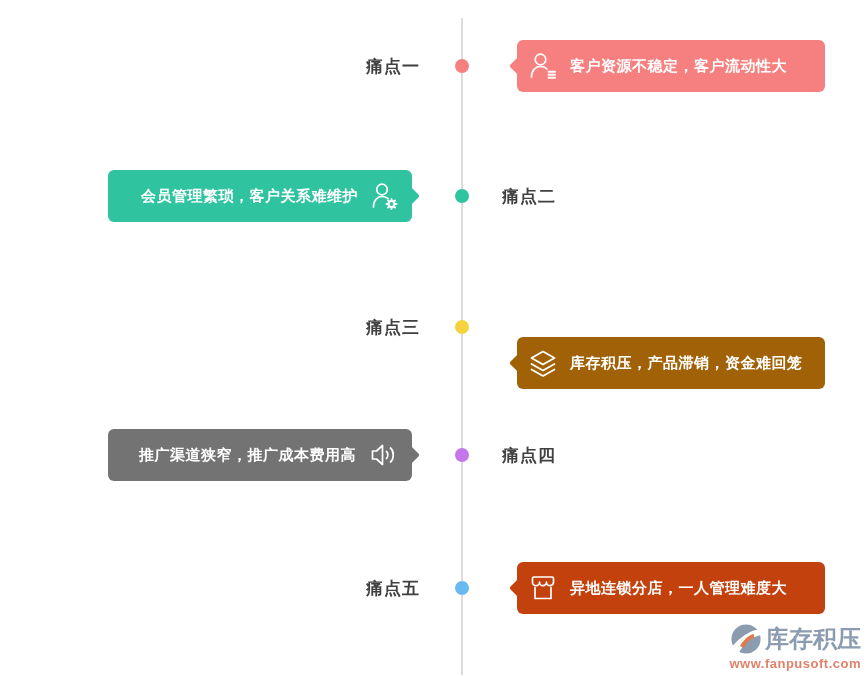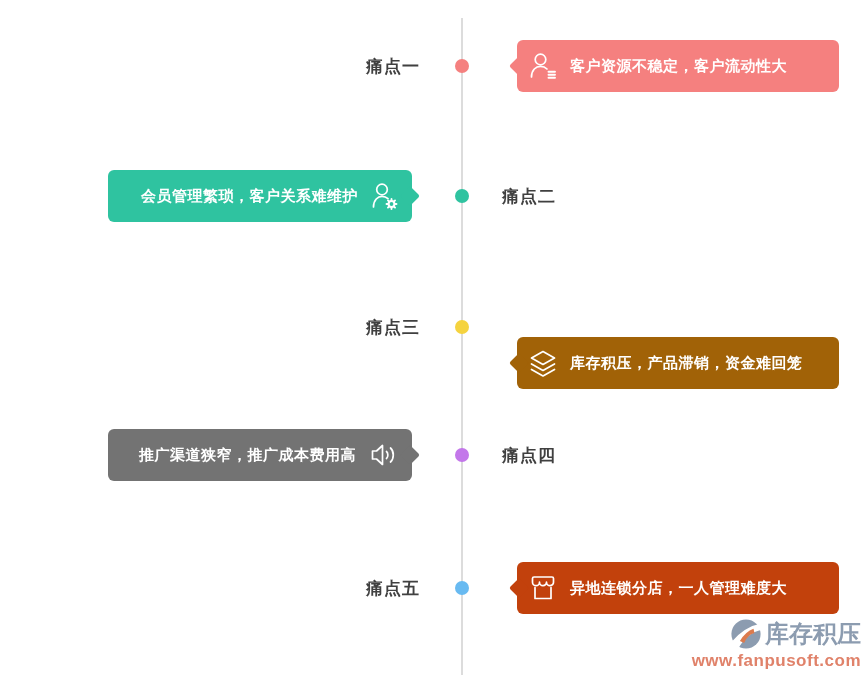--- a/index.html
+++ b/index.html
@@ -7,31 +7,31 @@
   .page{position:relative;width:867px;height:676px;background:#ffffff;overflow:hidden;margin:0 auto;}
   .vline{position:absolute;left:461px;top:18px;width:2px;height:657px;background:#DCDCDC;}
   .item{position:absolute;left:0;right:0;height:52px;}
   .dot{position:absolute;left:455px;top:19px;width:14px;height:14px;border-radius:50%;z-index:3;}
   .label{position:absolute;top:0;height:52px;display:flex;align-items:center;
          font-size:17px;font-weight:bold;color:#404040;letter-spacing:1px;}
   .label-l{right:447px;}
   .label-r{left:502px;}
   .bubble{position:absolute;top:0;height:52px;border-radius:6px;display:flex;align-items:center;
           color:#ffffff;font-size:15px;font-weight:bold;white-space:nowrap;z-index:2;}
-  .bubble-r{left:517px;width:287px;padding:0 24px 0 11px;gap:12px;justify-content:flex-start;}
+  .bubble-r{left:517px;width:287px;padding:0 10px 0 11px;gap:12px;justify-content:flex-start;}
   .bubble-l{right:455px;width:290px;padding:0 12px 0 2px;gap:12px;justify-content:flex-end;}
   .tail{position:absolute;top:19px;width:14px;height:14px;background:inherit;border-radius:2px;z-index:1;}
   .tail-l{left:-5px;transform:rotate(45deg);}
   .tail-r{right:-5px;transform:rotate(45deg);}
   .icon{display:flex;align-items:center;flex:0 0 auto;}
   .btext{letter-spacing:0.5px;}
   .logo{position:absolute;right:6px;bottom:5px;display:flex;flex-direction:column;align-items:flex-end;}
   .logo-row{display:flex;align-items:center;gap:3px;}
   .logo-name{font-size:24px;font-weight:bold;color:#8C9CB0;line-height:1;}
-  .logo-url{font-size:17px;font-weight:bold;color:#E0826A;letter-spacing:0.5px;margin-top:1px;}
+  .logo-url{font-size:13px;font-weight:bold;color:#E0826A;letter-spacing:0.5px;margin-top:1px;}
   svg{display:block;}
 </style>
 </head>
 <body>
 
 <div class="page">
   <div class="vline"></div>
 
   <div class="item" style="top:40px">
     <div class="label label-l">痛点一</div>

